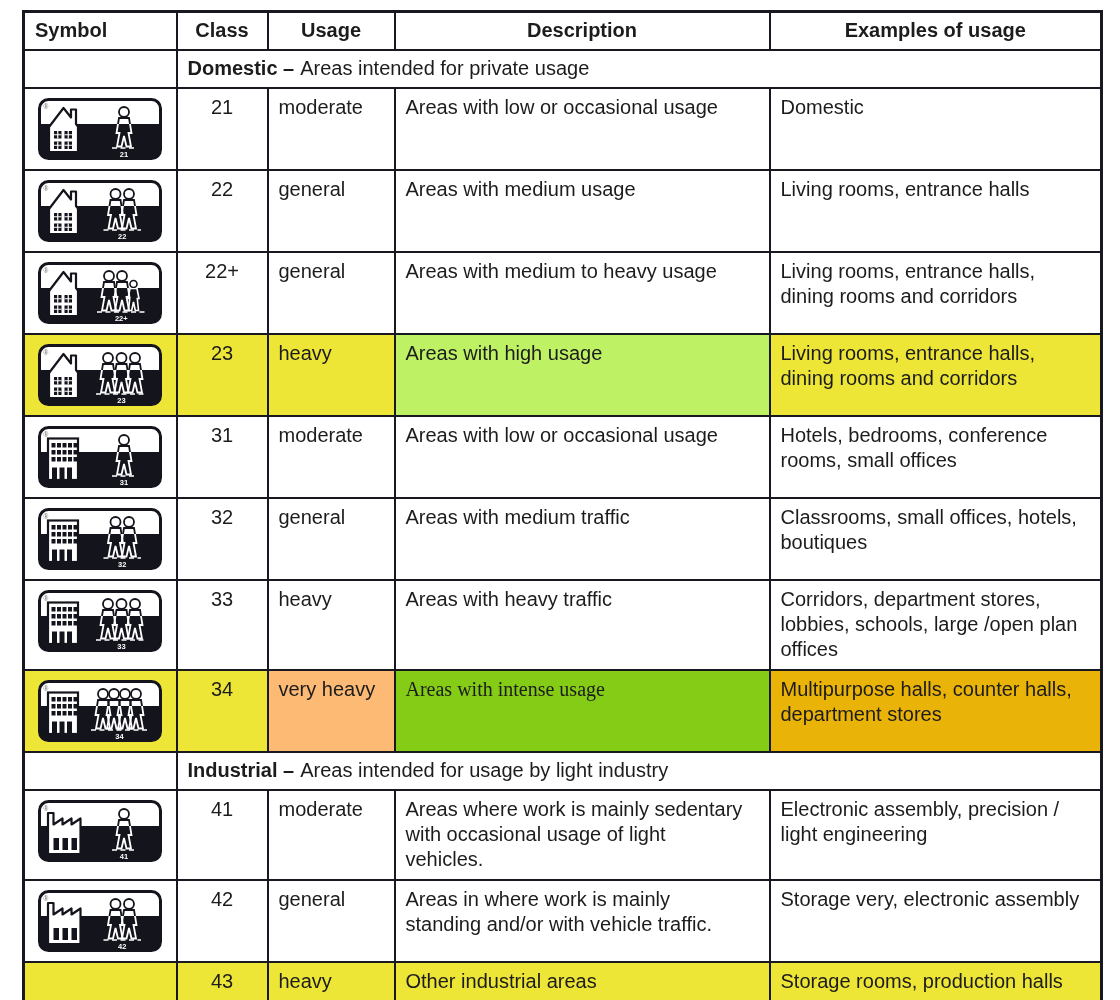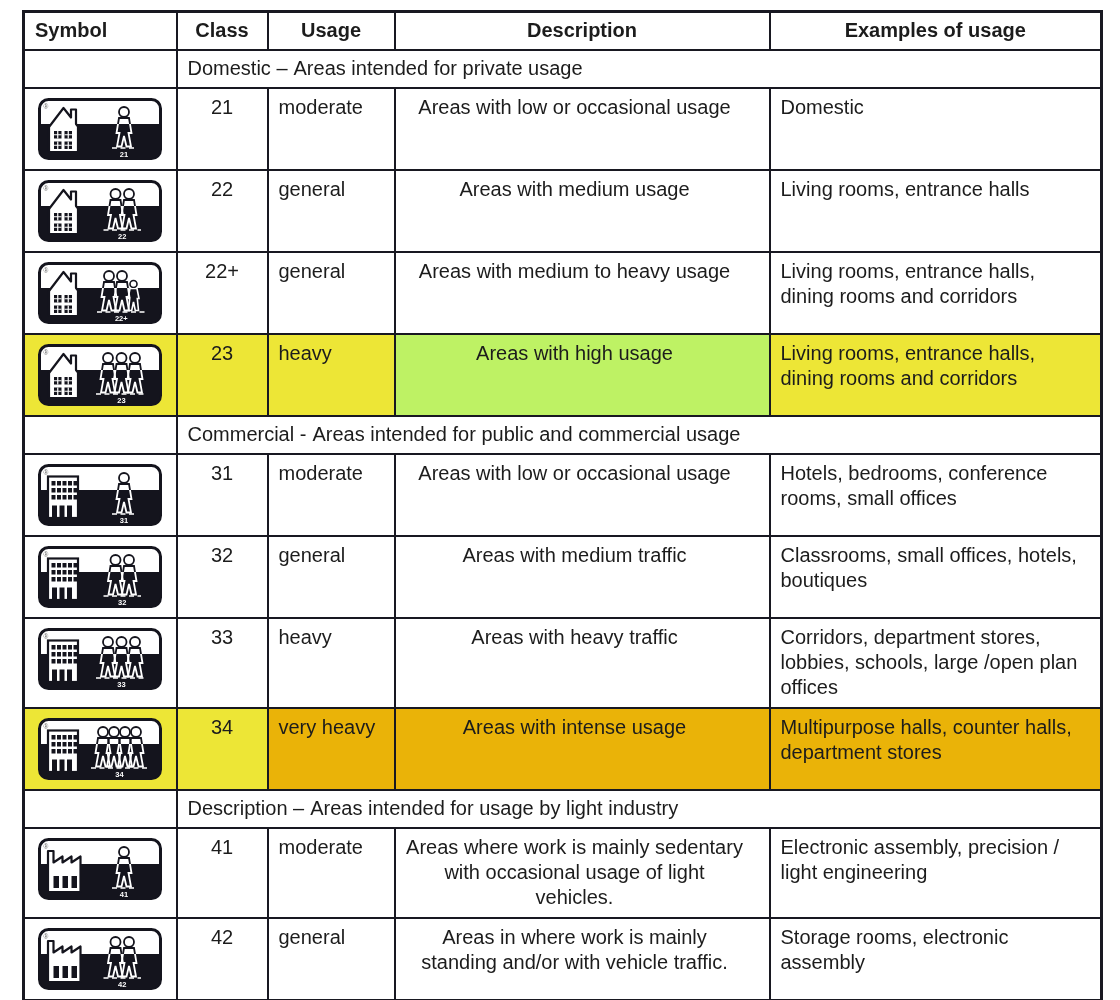--- a/index.html
+++ b/index.html
@@ -20,24 +20,24 @@
     overflow:hidden;
   }
   tr.h-head  { height:38px; }
   tr.h-sec   { height:38px; }
   tr.h-std   { height:71px; }
   tr.h-tall  { height:90px; }
   th { font-weight:bold; vertical-align:middle; padding-top:2px; padding-bottom:2px; }
   th.sym-h { text-align:left;margin-top:16px; }
   td.sym { text-align:center; padding:8px 2px 2px 2px; }
   td.cls { text-align:center; padding-left:2px; padding-right:2px; }
-  td.dsc { padding-right:25px;text-align:center; }
+  td.dsc { padding-right:25px; }
   td.exm { padding-right:10px; }
   td.sec { vertical-align:middle; padding-top:2px; padding-bottom:2px; }
-  .sec-title { font-weight:normal; margin-right:6px; }
+  .sec-title { font-weight:bold; margin-right:6px; }
   tr.hl td { background:#EDE636;margin-top:24px; }
   .pict { display:inline-block; }
 </style>
 </head>
 <body>
 
 <table class="usage-table">
   <colgroup>
     <col style="width:153px">
       <col style="width:91px">
@@ -212,24 +212,20 @@
               <path d="M93 21 L103 21 L105.5 36 L102.5 36 L105 49.5 L100.5 49.5 L98 39 L95.5 49.5 L91 49.5 L93.5 36 L90.5 36 Z" fill="none" stroke="#fff" stroke-width="1.8" clip-path="url(#sv3l)"></path>
               <path d="M59 51 H110" stroke="#fff" stroke-width="1.6" stroke-dasharray="5 3.5" clip-path="url(#sv3a)"></path>
               <text x="84.5" y="59.5" text-anchor="middle" font-size="7.5" font-weight="bold" fill="#fff" font-family="Liberation Sans, sans-serif">23</text>
             </svg></span></td>
     <td class="cls" style="background: rgb(237, 230, 54);">23</td>
     <td class="usg" style="background: rgb(237, 230, 54);">heavy</td>
     <td class="dsc" style="background: #bef264;">Areas with high usage</td>
     <td class="exm" style="background: rgb(237, 230, 54);">Living rooms, entrance halls, dining rooms and corridors</td>
   </tr>
 
-  <tr class="h-sec">
-    <td class="sym"></td>
-    <td colspan="4" class="sec"><span class="sec-title">Commercial -</span><span class="sec-sub">Areas intended for public and commercial usage</span></td>
-  </tr>
 
   <tr class="h-std">
     <td class="sym"><span class="pict"><svg width="126" height="64" viewBox="0 0 126 64" role="img">
               <defs>
                 <clipPath id="sv4a">
                   <rect x="3" y="3" width="120" height="58" rx="8"></rect>
                 </clipPath>
                 <clipPath id="sv4u">
                   <rect x="0" y="0" width="126" height="27"></rect>
                 </clipPath>
@@ -415,28 +411,28 @@
               <circle cx="88" cy="15" r="5" fill="#fff" stroke="#14141d" stroke-width="1.8"></circle>
               <path d="M83 21 L93 21 L95.5 36 L92.5 36 L95 49.5 L90.5 49.5 L88 39 L85.5 49.5 L81 49.5 L83.5 36 L80.5 36 Z" fill="none" stroke="#14141d" stroke-width="1.8" clip-path="url(#sv7u)"></path>
               <path d="M83 21 L93 21 L95.5 36 L92.5 36 L95 49.5 L90.5 49.5 L88 39 L85.5 49.5 L81 49.5 L83.5 36 L80.5 36 Z" fill="none" stroke="#fff" stroke-width="1.8" clip-path="url(#sv7l)"></path>
               <circle cx="99" cy="15" r="5" fill="#fff" stroke="#14141d" stroke-width="1.8"></circle>
               <path d="M94 21 L104 21 L106.5 36 L103.5 36 L106 49.5 L101.5 49.5 L99 39 L96.5 49.5 L92 49.5 L94.5 36 L91.5 36 Z" fill="none" stroke="#14141d" stroke-width="1.8" clip-path="url(#sv7u)"></path>
               <path d="M94 21 L104 21 L106.5 36 L103.5 36 L106 49.5 L101.5 49.5 L99 39 L96.5 49.5 L92 49.5 L94.5 36 L91.5 36 Z" fill="none" stroke="#fff" stroke-width="1.8" clip-path="url(#sv7l)"></path>
               <path d="M54 51 H111" stroke="#fff" stroke-width="1.6" stroke-dasharray="5 3.5" clip-path="url(#sv7a)"></path>
               <text x="82.5" y="59.5" text-anchor="middle" font-size="7.5" font-weight="bold" fill="#fff" font-family="Liberation Sans, sans-serif">34</text>
             </svg></span></td>
     <td class="cls" style="background: rgb(237, 230, 54);">34</td>
-    <td class="usg" style="background: #eab308;">very heavy</td>
-    <td class="dsc" style="background: #eab308;">Areas with intense usage</td>
+    <td class="usg" style="background: #fdba74;">very heavy</td>
+    <td class="dsc" style="background: #84cc16; font-family: Liberation Serif, serif;">Areas with intense usage</td>
     <td class="exm" style="background: #eab308;">Multipurpose halls, counter halls, department stores</td>
   </tr>
 
   <tr class="h-sec">
     <td class="sym"></td>
-    <td colspan="4" class="sec"><span class="sec-title">Description –</span><span class="sec-sub">Areas intended for usage by light industry</span></td>
+    <td colspan="4" class="sec"><span class="sec-title">Industrial –</span><span class="sec-sub">Areas intended for usage by light industry</span></td>
   </tr>
 
   <tr class="h-tall">
     <td class="sym"><span class="pict"><svg width="126" height="64" viewBox="0 0 126 64" role="img">
               <defs>
                 <clipPath id="sv8a">
                   <rect x="3" y="3" width="120" height="58" rx="8"></rect>
                 </clipPath>
                 <clipPath id="sv8u">
                   <rect x="0" y="0" width="126" height="27"></rect>
@@ -488,21 +484,21 @@
               <path d="M73.5 21 L83.5 21 L86 36 L83 36 L85.5 49.5 L81 49.5 L78.5 39 L76 49.5 L71.5 49.5 L74 36 L71 36 Z" fill="none" stroke="#fff" stroke-width="1.8" clip-path="url(#sv9l)"></path>
               <circle cx="92" cy="15" r="5" fill="#fff" stroke="#14141d" stroke-width="1.8"></circle>
               <path d="M87 21 L97 21 L99.5 36 L96.5 36 L99 49.5 L94.5 49.5 L92 39 L89.5 49.5 L85 49.5 L87.5 36 L84.5 36 Z" fill="none" stroke="#14141d" stroke-width="1.8" clip-path="url(#sv9u)"></path>
               <path d="M87 21 L97 21 L99.5 36 L96.5 36 L99 49.5 L94.5 49.5 L92 39 L89.5 49.5 L85 49.5 L87.5 36 L84.5 36 Z" fill="none" stroke="#fff" stroke-width="1.8" clip-path="url(#sv9l)"></path>
               <path d="M66.5 51 H104" stroke="#fff" stroke-width="1.6" stroke-dasharray="5 3.5" clip-path="url(#sv9a)"></path>
               <text x="85.25" y="59.5" text-anchor="middle" font-size="7.5" font-weight="bold" fill="#fff" font-family="Liberation Sans, sans-serif">42</text>
             </svg></span></td>
     <td class="cls">42</td>
     <td class="usg">general</td>
     <td class="dsc">Areas in where work is mainly standing and/or with vehicle traffic.</td>
-    <td class="exm">Storage rooms, electronic assembly</td>
+    <td class="exm">Storage very, electronic assembly</td>
   </tr>
   <tr class="h-std hl">
     <td class="sym" style="background: rgb(237, 230, 54);"></td>
     <td class="cls" style="background: rgb(237, 230, 54);">43</td>
     <td class="usg" style="background: rgb(237, 230, 54);">heavy</td>
     <td class="dsc" style="background: rgb(237, 230, 54);">Other industrial areas</td>
     <td class="exm" style="background: rgb(237, 230, 54);">Storage rooms, production halls</td>
   </tr>
 </tbody>
   </table>

